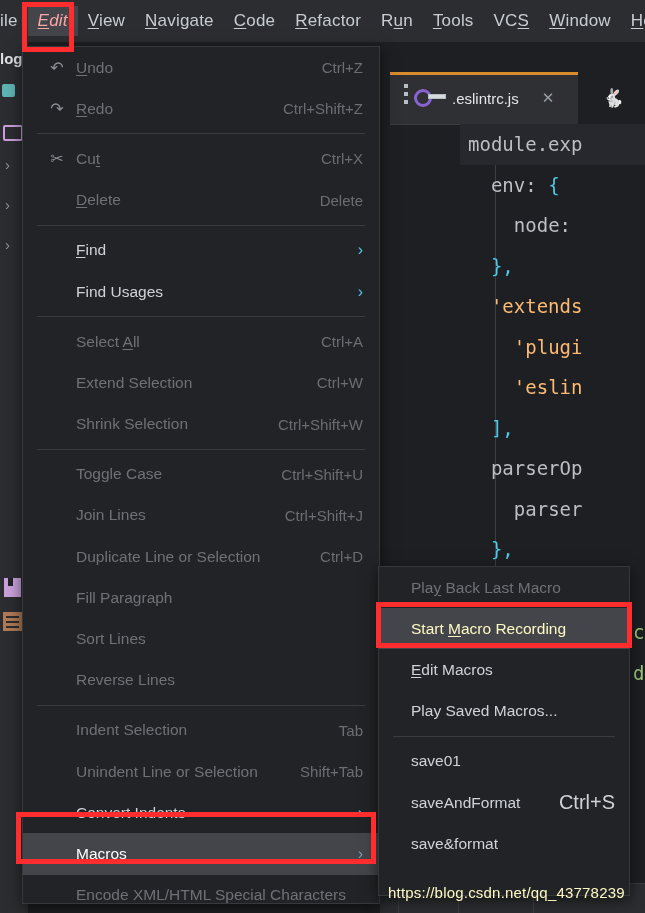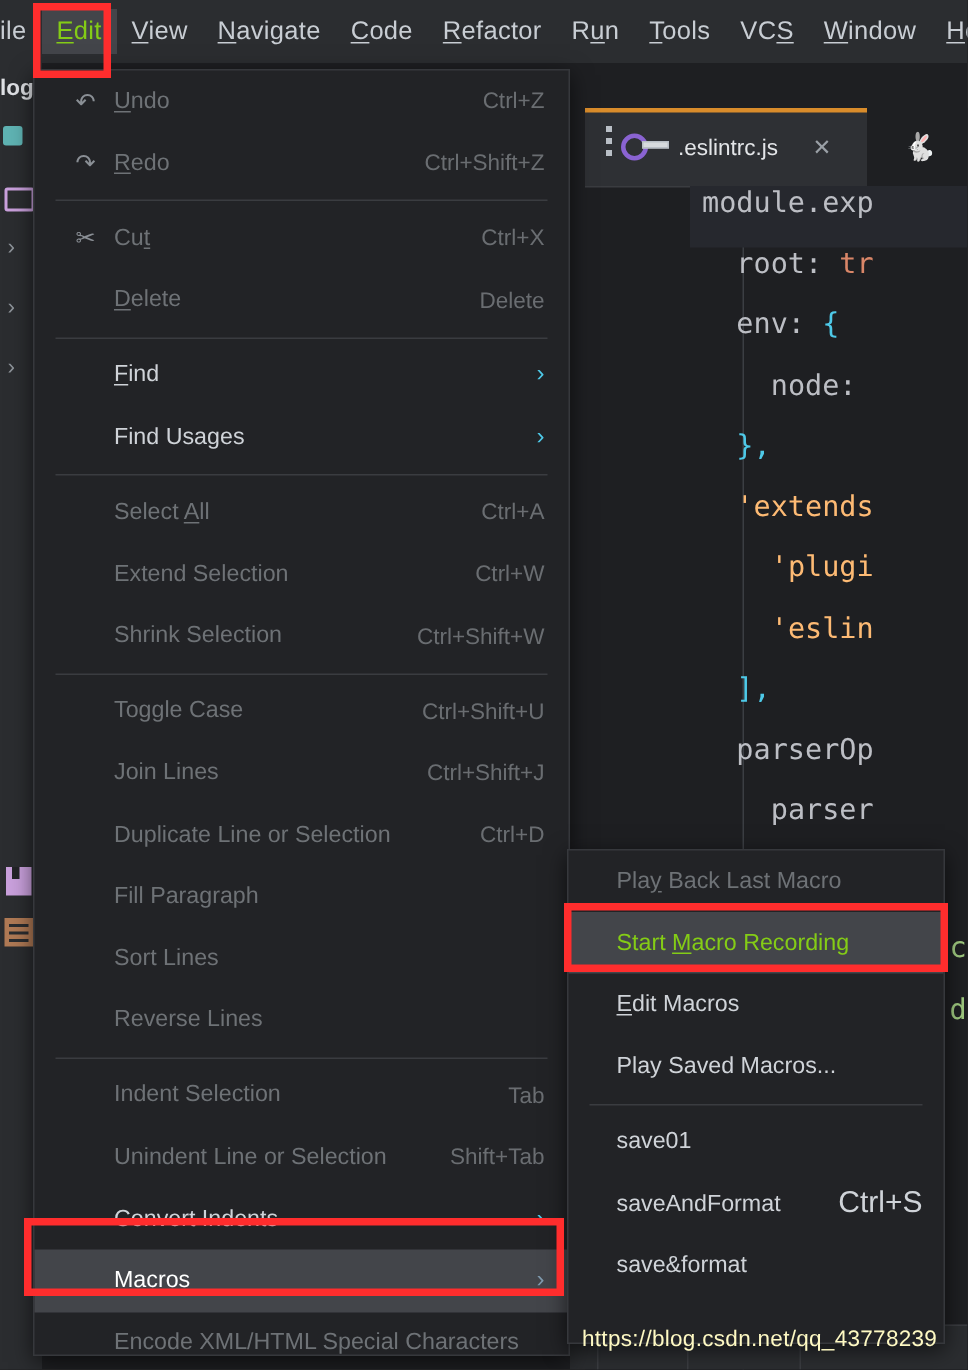--- a/index.html
+++ b/index.html
@@ -14,21 +14,21 @@
   
   #menubar {
     position: absolute; left: 0; top: 0; width: 645px; height: 42px;
     background: #2b2d30; display: flex; align-items: center;
     padding-left: 0px;
   }
   .mb-item {
     font-size: 17px; color: #c8cdd3; padding: 5px 10px;
     white-space: nowrap; letter-spacing: .2px;
   }
-  .mb-item.sel { background: #43454a; color: #84cc16; }
+  .mb-item.sel { background: #43454a; color: #fca5a5; font-style: italic; }
   .mb-item u { text-decoration: underline; text-underline-offset: 2px; }
 
   
   #toolwin {
     position: absolute; left: 0; top: 42px; width: 28px; height: 871px;
     background: #2b2d30;
   }
   .tw-label {
     position: absolute; font-size: 15px; font-weight: bold; color: #dfe1e5;
     white-space: nowrap;
@@ -52,21 +52,21 @@
   .tab.active { background: #2e3034; color: #e3e5e8; }
   .tab.active::before {
     content:""; position: absolute; left:0; right:0; top:0; height:3px;
     background: #d98c2b;
   }
   .tabclose { color: #9aa0a6; font-size: 15px; margin-left: 3px; }
 
   
   #codearea { position: absolute; left: 0; top: 52px; right: 0; bottom: 0; }
   .coderow {
-    position: relative; height: 40.5px; display: flex; 
+    position: relative; height: 40.5px; display: flex; align-items: center;
     font-family: "DejaVu Sans Mono", monospace; font-size: 19px;
   }
   .coderow.cur { background: #26282e; }
   .lnum {
     width: 48px; text-align: right; padding-right: 10px;
     color: #868a91; font-size: 17px;
     font-family: "DejaVu Sans Mono", monospace;
   }
   .foldcol { width: 30px; position: relative; height: 100%; }
   .foldline {
@@ -116,21 +116,21 @@
     position: absolute; left: 378px; top: 566px; width: 252px; height: 330px;
     background: #222326; border: 1px solid #36383c;
     box-shadow: 0 4px 14px rgba(0,0,0,.6);
   }
   .si {
     position: relative; display: flex; align-items: center;
     height: 41.2px; padding-left: 32px; padding-right: 14px;
     font-size: 15.5px; color: #6e7276; white-space: nowrap;
   }
   .si.enabled { color: #cfd3d8; }
-  .si.sel { background: #43454a; color: #84cc16; }
+  .si.sel { background: #43454a; color: #fef9c3; }
   .si .acc { margin-left: auto; font-size: 20px; }
   .si u { text-decoration: underline; text-underline-offset: 2px; }
 
   
   .redbox {
     position: absolute; border: 5px solid #ff2d2d; pointer-events: none;
   }
 
   
   #watermark {
@@ -201,27 +201,20 @@
     <div id="codearea">
       <div class="indentguide" style="left:105px;"></div>
       <div id="coderows">
           <div class="coderow cur">
             <span class="lnum">1</span>
             <span class="foldcol">
               <span class="foldline"></span>
               <span class="foldbox down"></span>
             </span>
             <span class="ctext"><span class="c-default">module</span><span class="c-default">.</span><span class="c-default">exp</span></span>
-          </div>
-          <div class="coderow">
-            <span class="lnum">2</span>
-            <span class="foldcol">
-              <span class="foldline"></span>
-            </span>
-            <span class="ctext"><span class="c-default"> </span><span class="c-default"> </span><span class="c-default">root</span><span class="c-default">:</span><span class="c-default"> </span><span class="c-num">tr</span></span>
           </div>
           <div class="coderow">
             <span class="lnum">3</span>
             <span class="foldcol">
               <span class="foldline"></span>
               <span class="foldbox down"></span>
             </span>
             <span class="ctext"><span class="c-default"> </span><span class="c-default"> </span><span class="c-default">env</span><span class="c-default">:</span><span class="c-default"> </span><span class="c-brace">{</span></span>
           </div>
           <div class="coderow">

